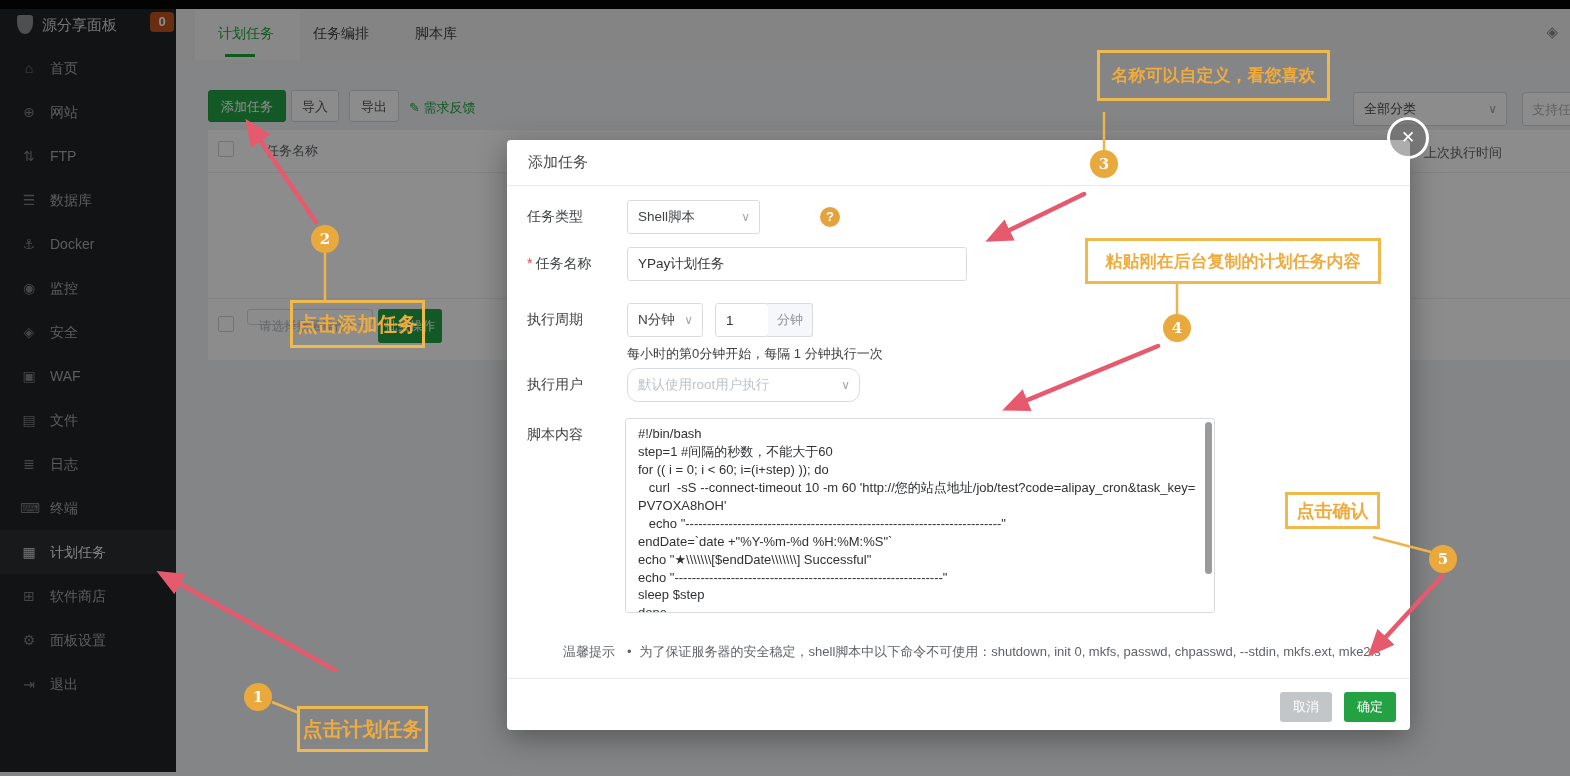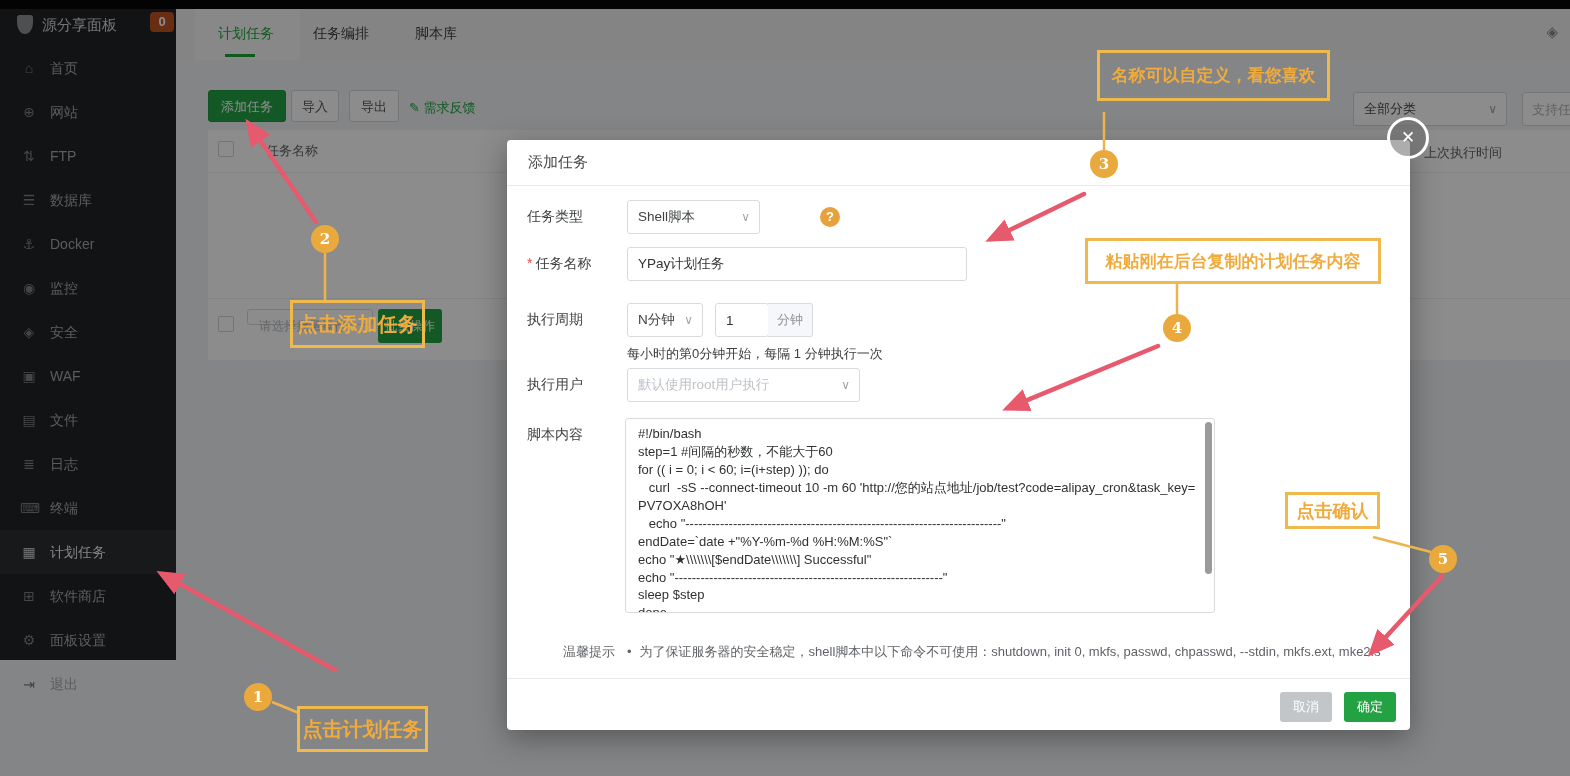--- a/index.html
+++ b/index.html
@@ -1,21 +1,21 @@
 <!DOCTYPE html>
 <html><head>
 <meta charset="utf-8">
 <style>
   html,body{margin:0;padding:0;background:#555;}
   *{box-sizing:border-box;font-family:"Liberation Sans","DejaVu Sans",sans-serif;}
   #stage{position:relative;width:1570px;height:776px;overflow:hidden;background:#f0f2f5;}
   .abs{position:absolute;}
 
   
-  .sidebar{left:0;top:0;width:176px;height:660px;background:#1f2325;z-index:1;}
+  .sidebar{left:0;top:0;width:176px;height:772px;background:#1f2325;z-index:1;}
   .logo-row{position:absolute;left:0;top:9px;width:176px;height:34px;}
   .logo-shield{position:absolute;left:17px;top:6px;width:16px;height:19px;background:#8d9194;
     border-radius:3px 3px 55% 55%/3px 3px 65% 65%;}
   .logo-title{position:absolute;left:42px;top:7px;font-size:15px;color:#d2d4d5;}
   .logo-badge{position:absolute;left:150px;top:3px;width:24px;height:20px;background:#bf531f;
     border-radius:4px;color:#fff;font-size:13px;font-weight:bold;text-align:center;line-height:20px;}
   .menu{position:absolute;left:0;top:46px;width:176px;}
   .mitem{position:relative;height:44px;line-height:44px;color:#a4a8aa;font-size:14px;cursor:pointer;}
   .mitem .micon{position:absolute;left:20px;top:0;width:18px;color:#7d8184;font-size:14px;text-align:center;}
   .mitem .mlabel{position:absolute;left:50px;top:0;}
@@ -59,21 +59,21 @@
   
   .modal{left:507px;top:140px;width:903px;height:590px;background:#fff;border-radius:4px;
     box-shadow:0 8px 30px rgba(0,0,0,.35);z-index:60;}
   .modal-title{position:absolute;left:21px;top:13px;font-size:15px;color:#46484a;}
   .m-hline{position:absolute;left:0;width:100%;height:1px;background:#e9e9e9;}
   .flabel{position:absolute;left:20px;width:88px;text-align:left;font-size:14px;color:#3f4143;}
   .req{color:#e24b4b;margin-right:3px;}
   .mselect{position:absolute;border:1px solid #d9dcdf;border-radius:3px;background:#fff;
     font-size:13.5px;color:#3f4143;line-height:32px;padding-left:10px;cursor:pointer;}
   .mselect .chev{position:absolute;right:9px;top:0;color:#a2a5a8;font-size:12px;}
-  .mselect.ph{color:#bfc3c7;}
+  .mselect.ph{color:#bfc3c7;border-radius:11px;}
   .minput{position:absolute;border:1px solid #d9dcdf;border-radius:3px;background:#fff;
     font-size:13.5px;color:#333;padding:16px 10px;outline:none;}
   .unitbox{position:absolute;background:#f5f7fa;border:1px solid #d9dcdf;border-left:none;
     border-radius:0 3px 3px 0;font-size:13px;color:#8f9399;text-align:center;line-height:32px;}
   .help-ico{position:absolute;width:20px;height:20px;border-radius:50%;background:#e6a23c;color:#fff;
     font-size:13px;font-weight:bold;text-align:center;line-height:20px;cursor:pointer;}
   .hint{position:absolute;font-size:13px;color:#404040;}
   .script-box{position:absolute;left:118px;top:278px;width:590px;height:195px;border:1px solid #d9dcdf;
     border-radius:3px;background:#fff;overflow:hidden;cursor:text;}
   .script-box pre{margin:0;padding:6px 18px 6px 12px;font-family:"Liberation Sans","DejaVu Sans",sans-serif;

